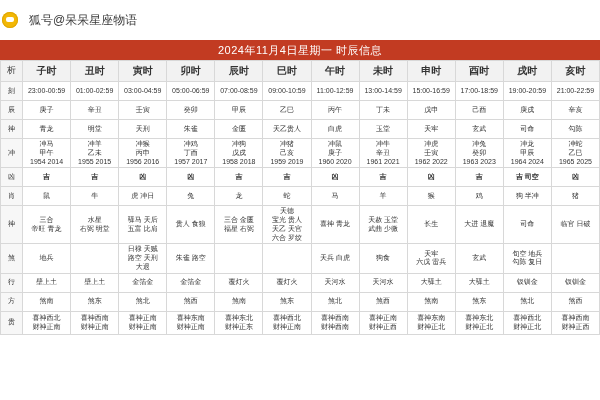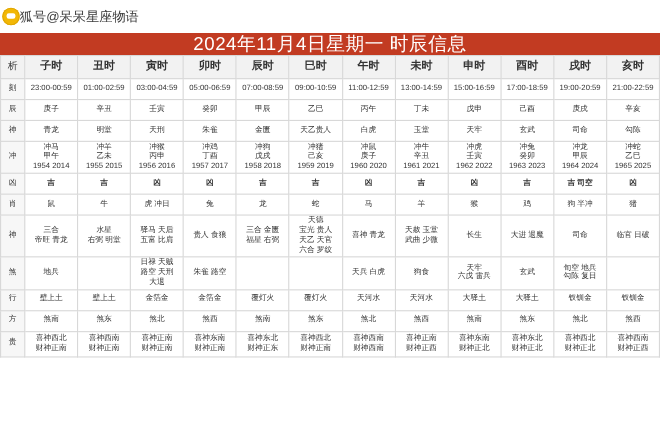--- a/index.html
+++ b/index.html
@@ -6,40 +6,40 @@
   body{
     width:600px;height:400px;overflow:hidden;
     background:#ffffff;
     font-family:"Liberation Sans","DejaVu Sans",sans-serif;
     color:#222;
   }
   .page{position:relative;width:600px;height:400px;}
 
   
   .topbar{
-    height:30px;display:flex;align-items:center;gap:0;
+    height:40px;display:flex;align-items:center;gap:11px;
     padding-left:2px;background:#ffffff;
   }
   .wm-logo{
     width:16px;height:16px;border-radius:50%;
     background:#f2b705;position:relative;flex:none;
     box-shadow:inset 0 0 0 1px #e0a704;
   }
   .wm-logo:after{
     content:"";position:absolute;left:4px;top:5px;width:8px;height:5px;
     background:#fff;border-radius:2px;
   }
   .wm-text{
     font-size:12px;color:#3a3a3a;letter-spacing:0px;white-space:nowrap;
   }
 
   
   .title-band{
     background:#c23b22;color:#fff;text-align:center;
-    font-size:17px;line-height:20px;height:20px;letter-spacing:.5px;
+    font-size:11px;line-height:20px;height:20px;letter-spacing:.5px;
   }
 
   table.grid{
     border-collapse:collapse;width:600px;table-layout:fixed;
   }
   table.grid td{
     border:1px solid #d8d8d8;
     font-size:7px;
     line-height:1.25;
     text-align:center;

